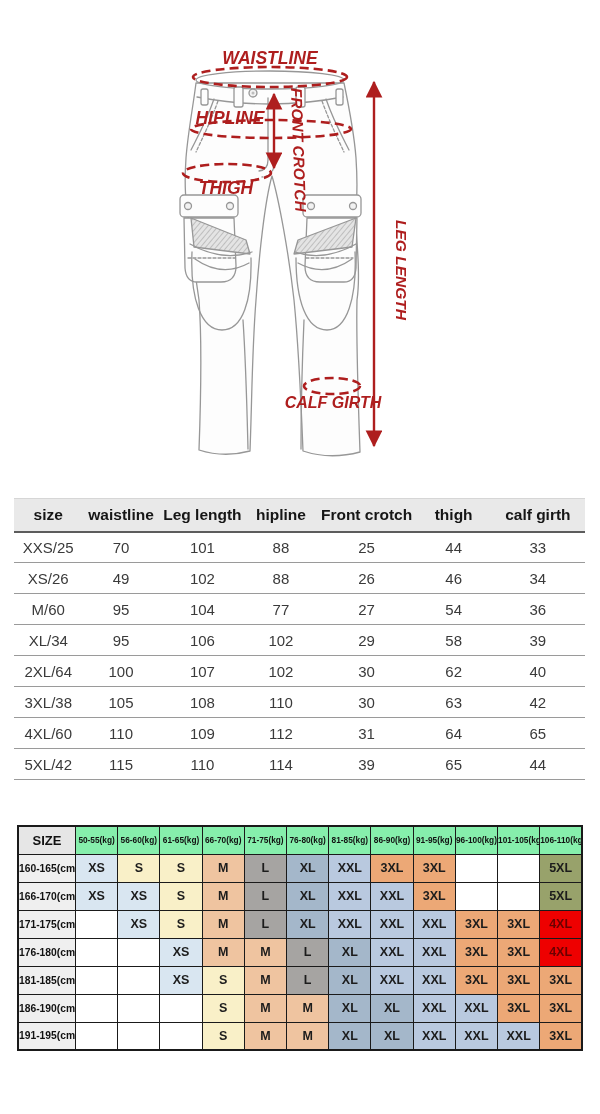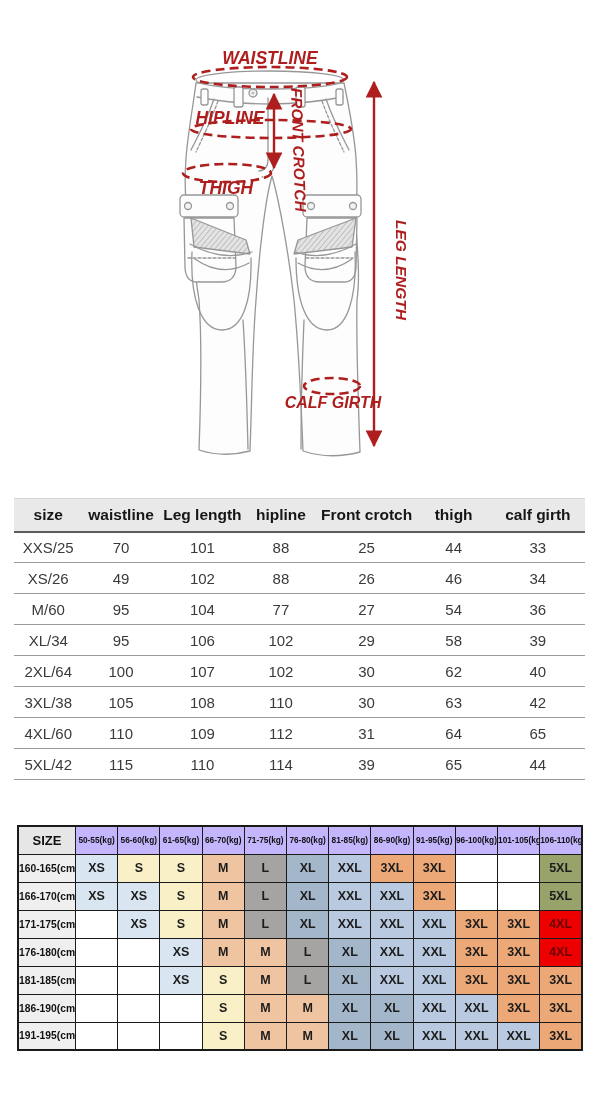--- a/index.html
+++ b/index.html
@@ -23,21 +23,21 @@
   table.measure th:nth-child(5){width:17.5%;}
   table.measure th:nth-child(6){width:13%;}
   table.measure th:nth-child(7){width:16.5%;}
 
   
   table.matrix{border-collapse:collapse;width:566px;margin:45px 0 0 17px;table-layout:fixed;border:2px solid #1a1a1a;}
   table.matrix th,table.matrix td{border:1px solid #1a1a1a;padding:0;text-align:center;overflow:hidden;white-space:nowrap;}
   table.matrix thead tr{height:28px;}
   table.matrix tbody tr{height:28px;}
   table.matrix th.corner{width:56px;background:#e6e6e6;font-size:13px;font-weight:bold;color:#111;}
-  table.matrix thead th{background:#c4b5fd;font-size:8.3px;font-weight:bold;color:#111;}
+  table.matrix thead th{background:#86efac;font-size:8.3px;font-weight:bold;color:#111;}
   table.matrix tbody th.rowlabel{background:#efefef;font-size:10.3px;font-weight:bold;color:#111;}
   table.matrix tbody td{font-size:12.5px;font-weight:600;color:#1c1c1c;}
 </style>
 </head>
 <body>
 
 <div class="page">
 
   <div class="diagram-wrap">
   <svg width="600" height="492" viewBox="0 0 600 492">

